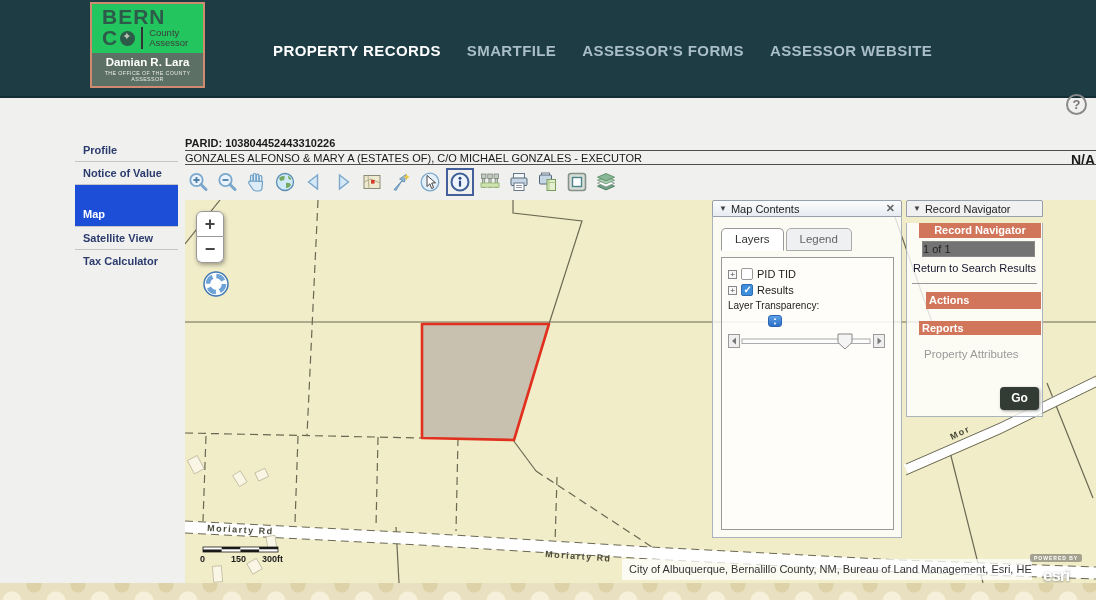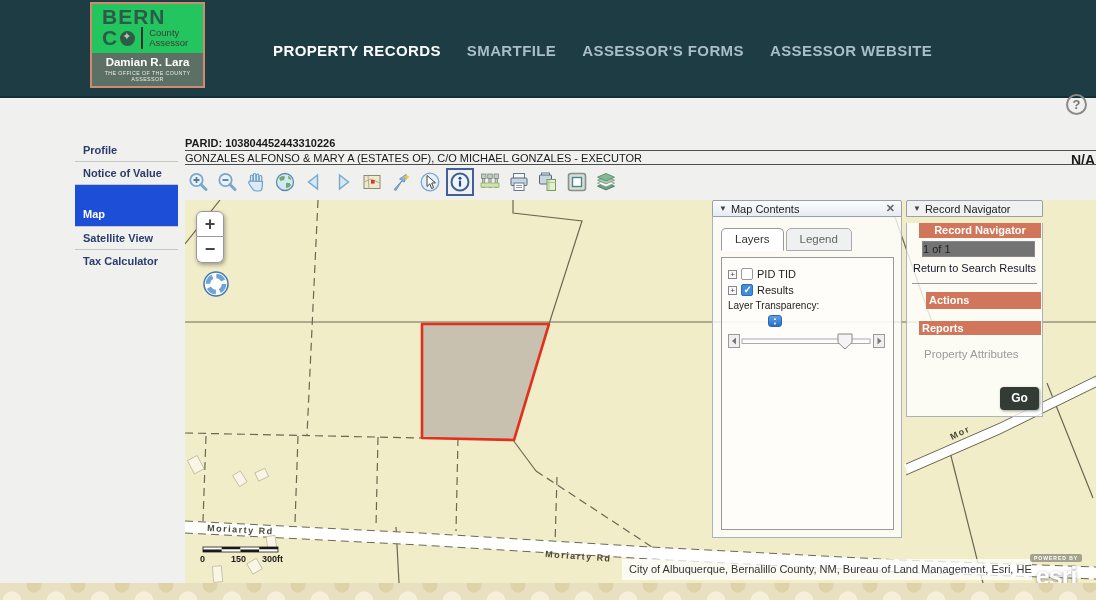--- a/index.html
+++ b/index.html
@@ -49,21 +49,21 @@
   
   .map { position:absolute; left:185px; top:200px; width:911px; height:383px; background:#f1edc9; }
   .zoomctl { position:absolute; left:11px; top:11px; width:28px; box-shadow:1px 2px 4px rgba(0,0,0,.35); border-radius:6px; }
   .zbtn { width:28px; height:26px; background:#fff; border:1px solid #999; font-size:18px; font-weight:bold; color:#444; text-align:center; line-height:24px; cursor:pointer; }
   .zbtn.zin { border-radius:6px 6px 0 0; }
   .zbtn.zout { border-radius:0 0 6px 6px; border-top:none; }
   .crosshair { position:absolute; left:17px; top:70px; width:28px; height:28px; cursor:pointer; }
   .attr { position:absolute; left:437px; top:359px; width:410px; height:21px; background:rgba(255,255,255,.75); font-size:11px; color:#333; line-height:21px; padding-left:7px; white-space:nowrap; overflow:hidden; }
   .esri { position:absolute; left:845px; top:346px; text-align:center; }
   .esri-pb { display:inline-block; font-size:5px; letter-spacing:1px; color:#fff; background:rgba(70,70,70,.45); padding:1px 4px; border-radius:2px; font-weight:bold; }
-  .esri-logo { font-size:25px; font-weight:bold; color:#fff; line-height:24px; letter-spacing:-1px; text-shadow:0 1px 3px rgba(0,0,0,.45); }
+  .esri-logo { font-size:17px; font-weight:bold; color:#fff; line-height:24px; letter-spacing:-1px; text-shadow:0 1px 3px rgba(0,0,0,.45); }
 
   
   .panel { position:absolute; }
   .p-head { height:17px; display:flex; align-items:center; font-size:11px; color:#222; border:1px solid #98a1ab; border-radius:2px 2px 0 0; padding:0 6px; gap:4px; }
   .p-caret { font-size:8px; color:#444; }
   .mc { left:712px; top:200px; width:190px; }
   .mc .p-head { background:linear-gradient(#fbfcfd,#e7ebf2); }
   .p-close { margin-left:auto; color:#666; font-weight:bold; font-size:11px; cursor:pointer; }
   .mc-body { height:321px; background:rgba(255,255,255,.78); border:1px solid #aab3bc; border-top:none; position:relative; }
   .tabs { position:absolute; left:8px; top:11px; display:flex; }

